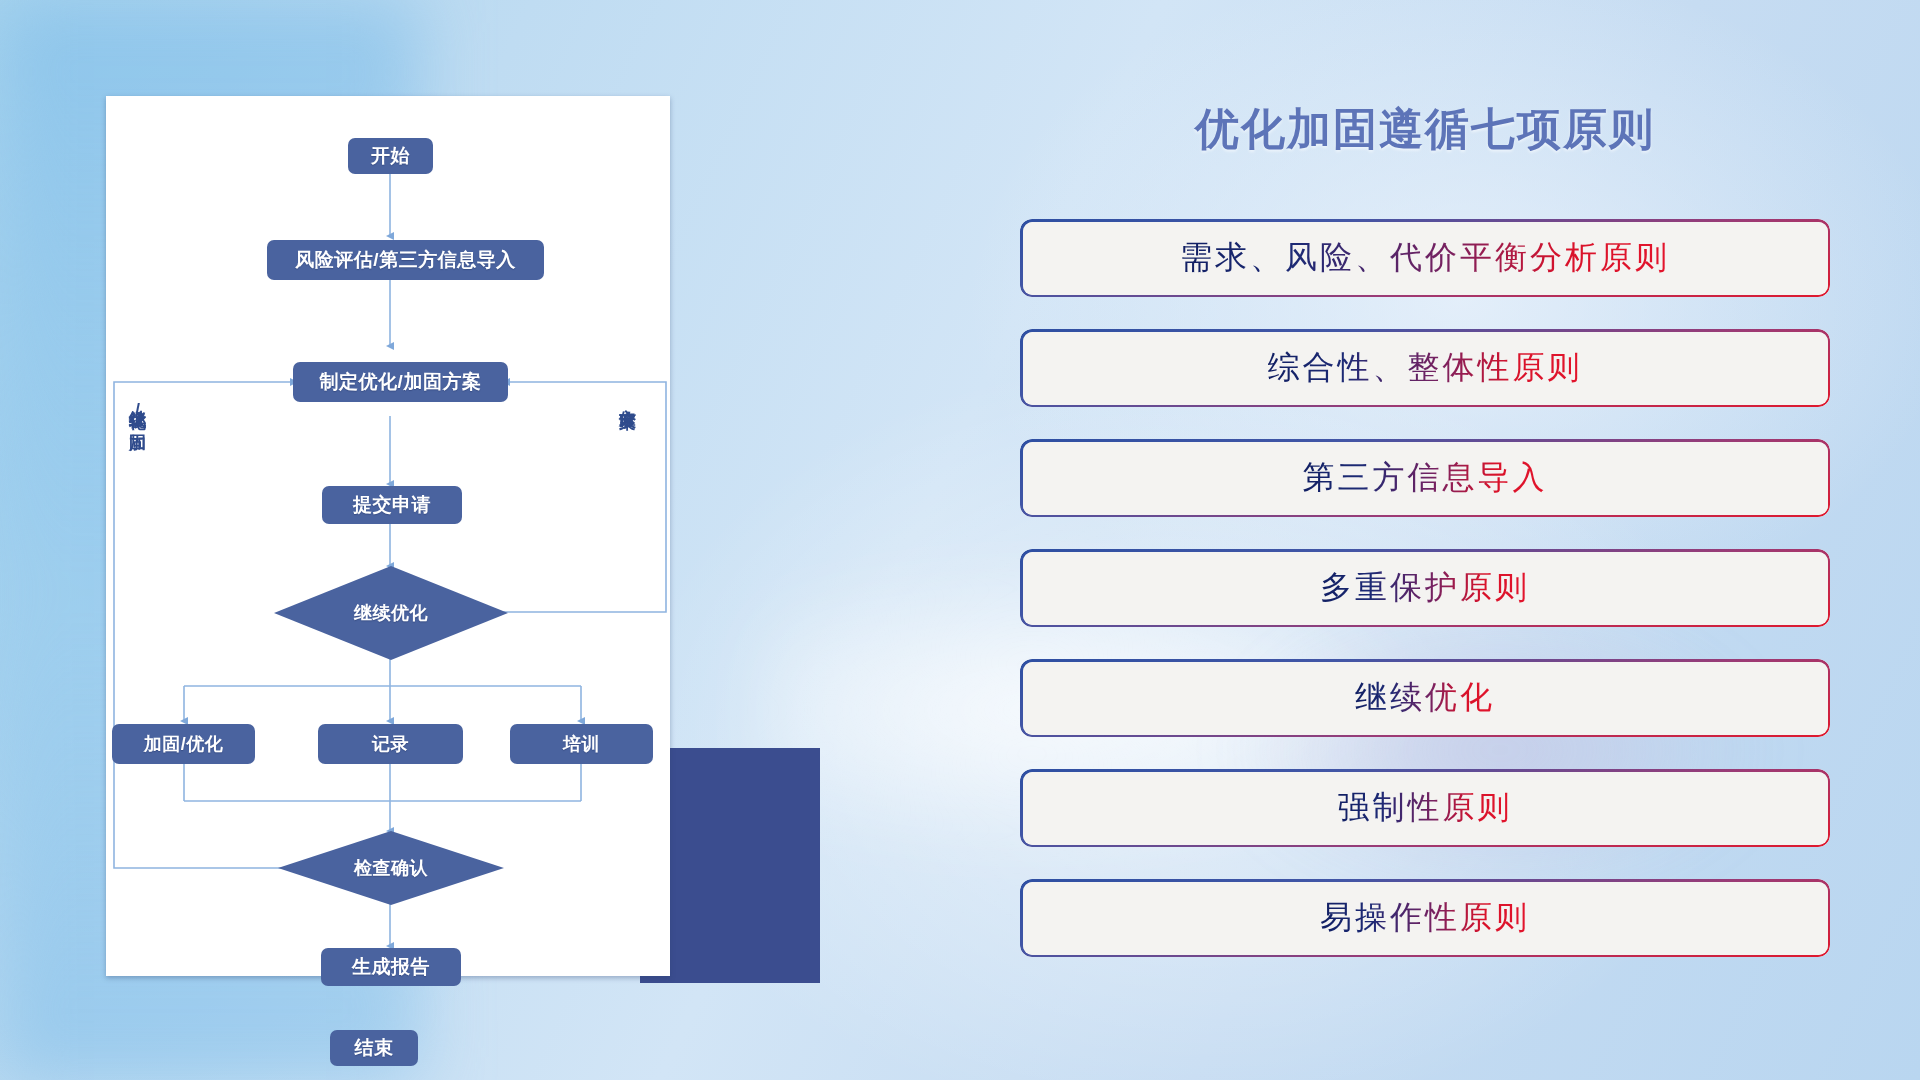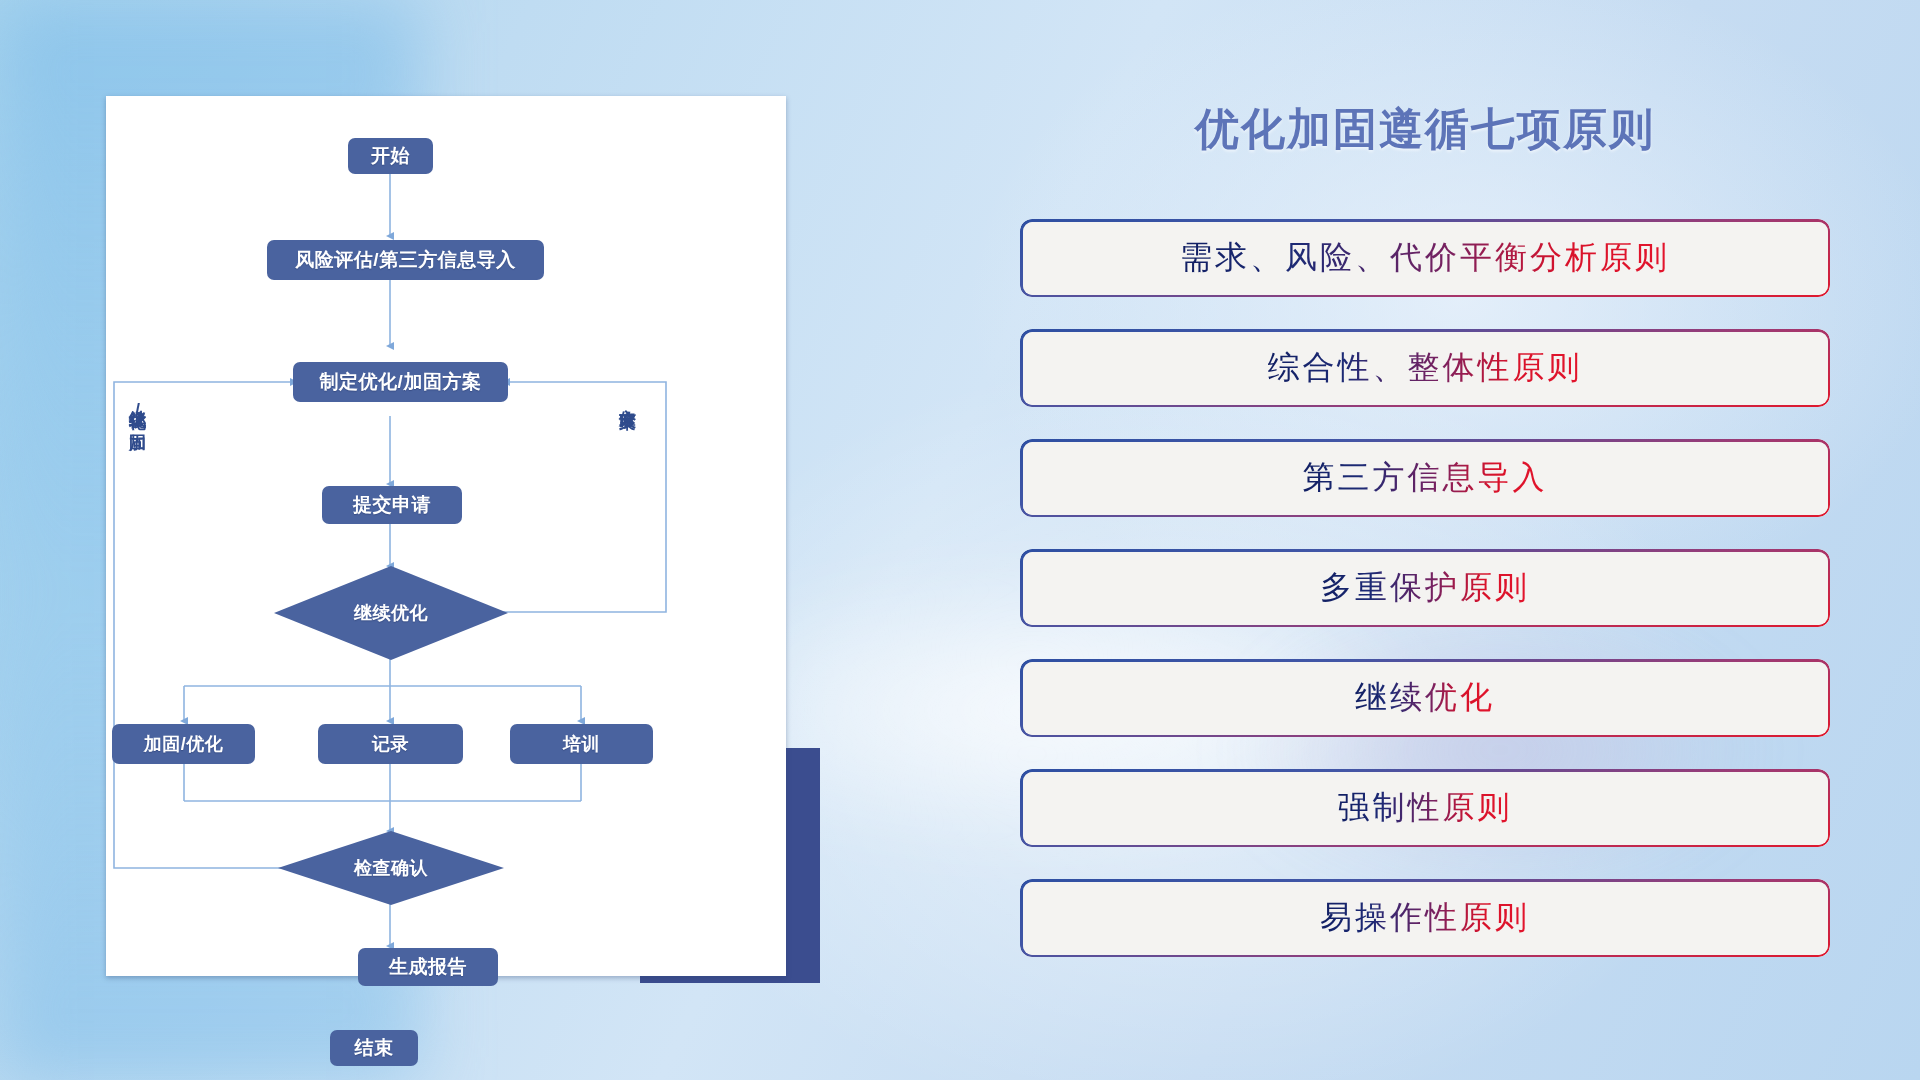--- a/index.html
+++ b/index.html
@@ -26,21 +26,21 @@
     background: radial-gradient(ellipse at 50% 50%, rgba(178,170,214,0.40), rgba(178,170,214,0) 72%); }
   .streak-c { left: 0px; top: 0px; width: 420px; height: 1080px;
     background: linear-gradient(180deg, rgba(120,186,232,0.55), rgba(150,205,238,0.15) 55%, rgba(120,186,232,0.5)); }
 
   
   #accent-rect {
     position: absolute; left: 640px; top: 748px; width: 180px; height: 235px;
     background: #3b4d8f;
   }
   #chart-card {
-    position: absolute; left: 106px; top: 96px; width: 680px; height: 880px;
+    position: absolute; left: 106px; top: 96px; width: 564px; height: 880px;
     background: #ffffff;
     box-shadow: 0 2px 5px rgba(40,60,110,0.35);
   }
   #chart-stage { position: absolute; inset: 0; }
 
   #flow-svg { position: absolute; left: 0; top: 0; width: 680px; height: 880px; }
 
   .node {
     position: absolute;
     display: flex; align-items: center; justify-content: center;
@@ -193,21 +193,21 @@
 
       <div class="node box sm" style="left:404px;top:628px;width:143px;height:40px;">
         <span>培训</span>
       </div>
 
       <div class="node diamond" style="left:172px;top:735px;width:226px;height:74px;">
         <span class="dia-shape"></span>
         <span class="dia-label">检查确认</span>
       </div>
 
-      <div class="node box" style="left:215px;top:852px;width:140px;height:38px;margin-left:37px;">
+      <div class="node box" style="left:215px;top:852px;width:140px;height:38px;">
         <span>生成报告</span>
       </div>
 
       <div class="node box" style="left:224px;top:934px;width:88px;height:36px;">
         <span>结束</span>
       </div>
 
       <div class="edge-label" style="left:22px;top:300px;height:180px;">继续优化/加固</div>
 
       <div class="edge-label" style="left:512px;top:300px;height:140px;">方案修改</div>

